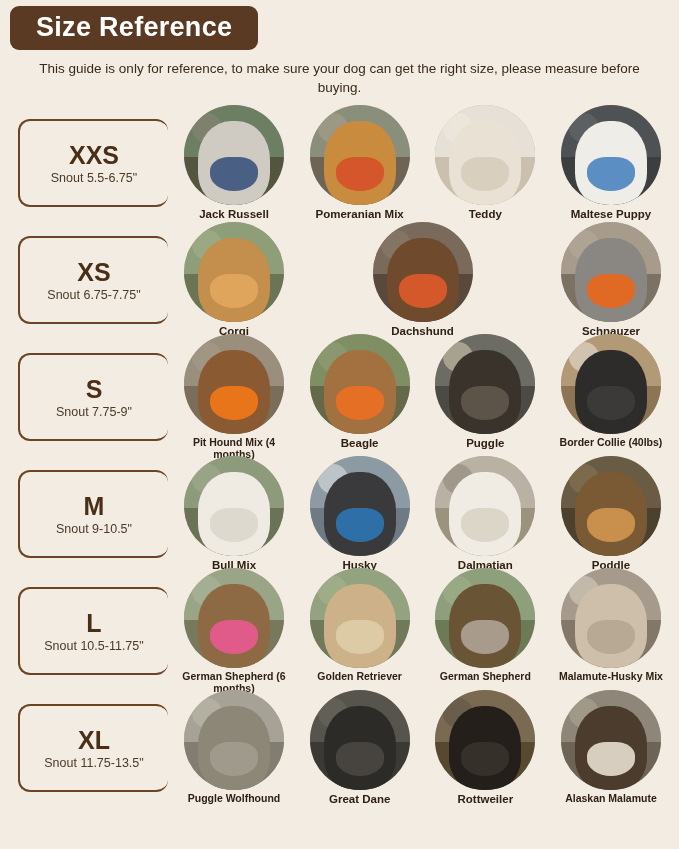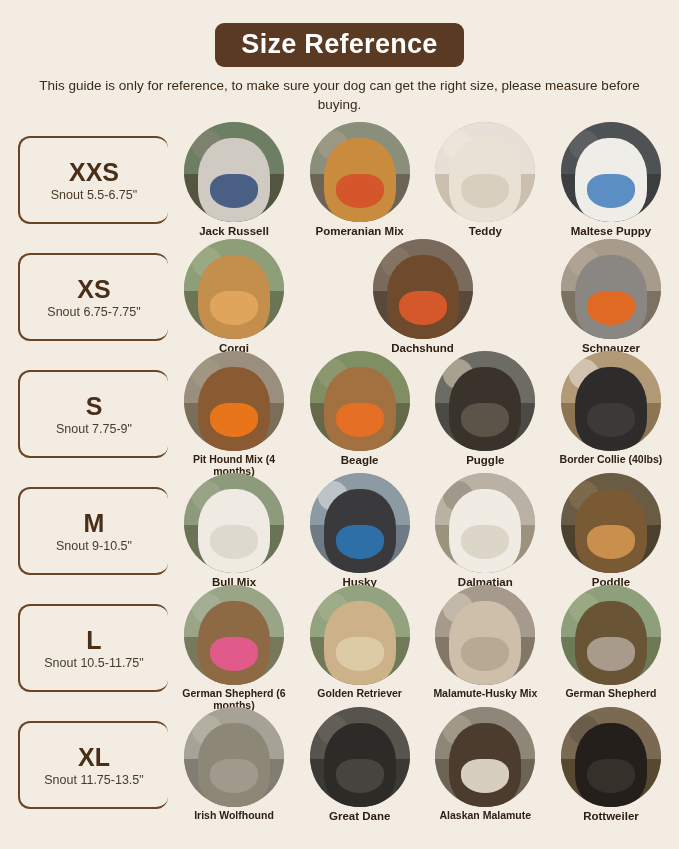--- a/index.html
+++ b/index.html
@@ -18,22 +18,21 @@
     position: relative;
     width: 679px;
     height: 849px;
     box-sizing: border-box;
     padding: 0 10px;
   }
 
   
   .title-wrap {
     display: flex;
-    justify-content: center;
-    padding-top: 23px;
+    padding-top: 6px;
   }
   .title-badge {
     background: #5a3a22;
     color: #ffffff;
     font-size: 27px;
     font-weight: bold;
     letter-spacing: 0.3px;
     padding: 7px 26px 9px 26px;
     border-radius: 9px;
     line-height: 1.05;
@@ -360,83 +359,83 @@
               <div class="sky" style="background: rgb(147, 162, 127);"></div>
               <div class="ground" style="background: rgb(112, 122, 88);"></div>
               <div class="patch" style="background: rgb(168, 181, 143);"></div>
               <div class="subject" style="background: rgb(205, 178, 137);"></div>
               <div class="muzzle" style="background: rgb(221, 203, 166);"></div>
             </div>
             <div class="caption small">Golden Retriever</div>
           </div>
           <div class="pet">
             <div class="photo">
+              <div class="sky" style="background: rgb(142, 160, 123);"></div>
+              <div class="ground" style="background: rgb(108, 122, 85);"></div>
+              <div class="patch" style="background: rgb(162, 177, 141);"></div>
+              <div class="subject" style="background: rgb(106, 84, 54);"></div>
+              <div class="muzzle" style="background: rgb(168, 155, 140);"></div>
+            </div>
+            <div class="caption small">German Shepherd</div>
+          </div>
+          <div class="pet">
+            <div class="photo">
               <div class="sky" style="background: rgb(165, 154, 139);"></div>
               <div class="ground" style="background: rgb(131, 120, 104);"></div>
               <div class="patch" style="background: rgb(221, 212, 198);"></div>
               <div class="subject" style="background: rgb(205, 191, 169);"></div>
               <div class="muzzle" style="background: rgb(183, 169, 147);"></div>
             </div>
             <div class="caption small">Malamute-Husky Mix</div>
           </div>
-          <div class="pet">
-            <div class="photo">
-              <div class="sky" style="background: rgb(142, 160, 123);"></div>
-              <div class="ground" style="background: rgb(108, 122, 85);"></div>
-              <div class="patch" style="background: rgb(162, 177, 141);"></div>
-              <div class="subject" style="background: rgb(106, 84, 54);"></div>
-              <div class="muzzle" style="background: rgb(168, 155, 140);"></div>
-            </div>
-            <div class="caption small">German Shepherd</div>
-          </div>
         </div>
       </div>
       <div class="row">
         <div class="size-cell">
           <div class="size-label">XL</div>
           <div class="snout-label">Snout 11.75-13.5"</div>
         </div>
         <div class="pets">
           <div class="pet">
             <div class="photo">
               <div class="sky" style="background: rgb(166, 163, 150);"></div>
               <div class="ground" style="background: rgb(129, 125, 112);"></div>
               <div class="patch" style="background: rgb(189, 185, 172);"></div>
               <div class="subject" style="background: rgb(141, 135, 120);"></div>
               <div class="muzzle" style="background: rgb(160, 154, 140);"></div>
             </div>
-            <div class="caption small">Irish Wolfhound</div>
+            <div class="caption small">Puggle Wolfhound</div>
           </div>
           <div class="pet">
             <div class="photo">
               <div class="sky" style="background: rgb(87, 84, 78);"></div>
               <div class="ground" style="background: rgb(59, 57, 52);"></div>
               <div class="patch" style="background: rgb(107, 103, 95);"></div>
               <div class="subject" style="background: rgb(45, 43, 40);"></div>
               <div class="muzzle" style="background: rgb(71, 68, 63);"></div>
             </div>
             <div class="caption">Great Dane</div>
           </div>
           <div class="pet">
             <div class="photo">
+              <div class="sky" style="background: rgb(122, 106, 82);"></div>
+              <div class="ground" style="background: rgb(87, 73, 47);"></div>
+              <div class="patch" style="background: rgb(92, 82, 70);"></div>
+              <div class="subject" style="background: rgb(36, 31, 27);"></div>
+              <div class="muzzle" style="background: rgb(53, 48, 42);"></div>
+            </div>
+            <div class="caption">Rottweiler</div>
+          </div>
+          <div class="pet">
+            <div class="photo">
               <div class="sky" style="background: rgb(142, 135, 121);"></div>
               <div class="ground" style="background: rgb(109, 100, 86);"></div>
               <div class="patch" style="background: rgb(177, 167, 149);"></div>
               <div class="subject" style="background: rgb(75, 60, 45);"></div>
               <div class="muzzle" style="background: rgb(216, 206, 192);"></div>
             </div>
             <div class="caption small">Alaskan Malamute</div>
           </div>
-          <div class="pet">
-            <div class="photo">
-              <div class="sky" style="background: rgb(122, 106, 82);"></div>
-              <div class="ground" style="background: rgb(87, 73, 47);"></div>
-              <div class="patch" style="background: rgb(92, 82, 70);"></div>
-              <div class="subject" style="background: rgb(36, 31, 27);"></div>
-              <div class="muzzle" style="background: rgb(53, 48, 42);"></div>
-            </div>
-            <div class="caption">Rottweiler</div>
-          </div>
         </div>
       </div>
     </div>
 
 </div>
 
 </body></html>

